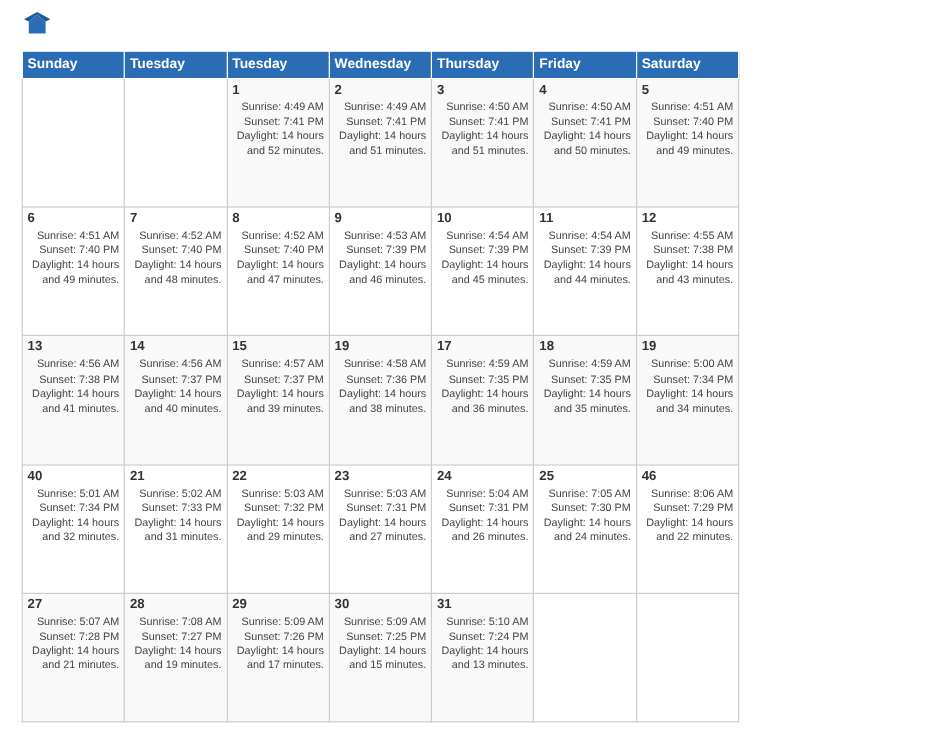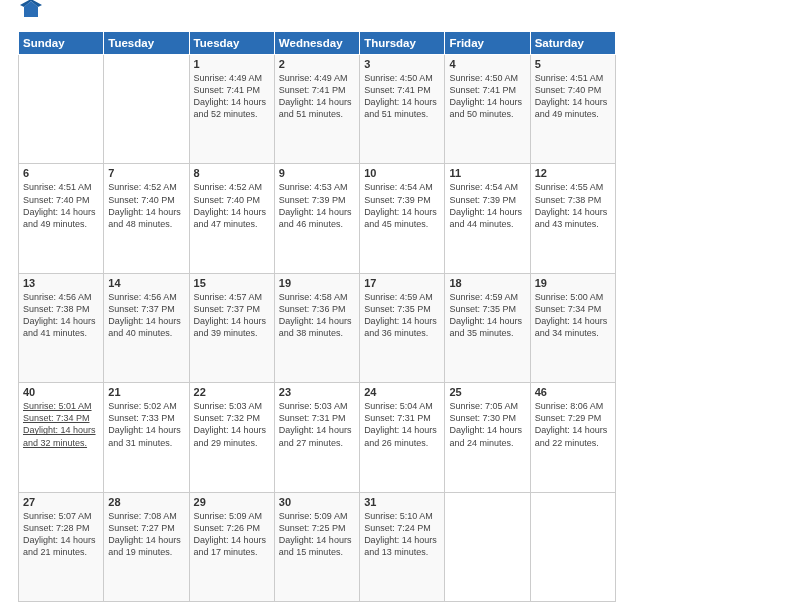--- a/index.html
+++ b/index.html
@@ -6,21 +6,21 @@
     body {
       width: 792px;
       height: 612px;
       font-family: Arial, sans-serif;
       background: #fff;
       overflow: hidden;
     }
     .page {
       width: 634px;
       height: 612px;
-      padding: 1px 18px 10px 18px;
+      padding: 12px 18px 10px 18px;
       display: flex;
       flex-direction: column;
     }
     .header {
       display: flex;
       justify-content: space-between;
       align-items: flex-start;
       margin-bottom: 10px;
     }
     .logo {
@@ -92,20 +92,21 @@
       font-size: 11px;
       font-weight: bold;
       color: #333;
       display: block;
       margin-bottom: 2px;
     }
     .day-detail {
       font-size: 9px;
       color: #444;
       line-height: 1.35;
+      text-align: right;
     }
     .empty-cell {
       background: #fff !important;
     }
   </style>
 </head>
 <body>
 
 <div class="page">
   <div class="header">
@@ -275,21 +276,21 @@
             <span class="day-num">19</span>
             <div class="day-detail" style="white-space: pre-line;">Sunrise: 5:00 AM
 Sunset: 7:34 PM
 Daylight: 14 hours
 and 34 minutes.</div>
           </td>
         </tr>
         <tr>
           <td>
             <span class="day-num">40</span>
-            <div class="day-detail" style="white-space: pre-line; text-decoration: underline;">Sunrise: 5:01 AM
+            <div class="day-detail" style="white-space: pre-line;">Sunrise: 5:01 AM
 Sunset: 7:34 PM
 Daylight: 14 hours
 and 32 minutes.</div>
           </td>
           <td>
             <span class="day-num">21</span>
             <div class="day-detail" style="white-space: pre-line;">Sunrise: 5:02 AM
 Sunset: 7:33 PM
 Daylight: 14 hours
 and 31 minutes.</div>

